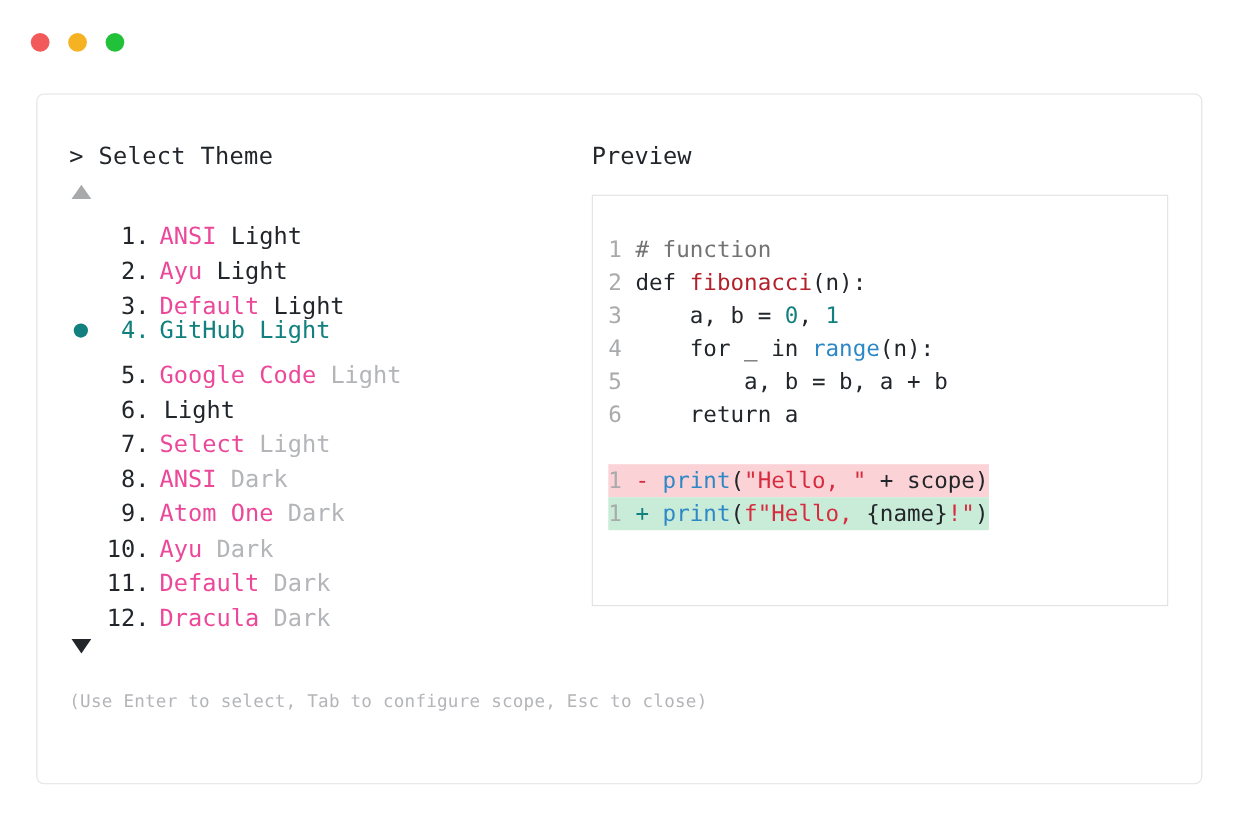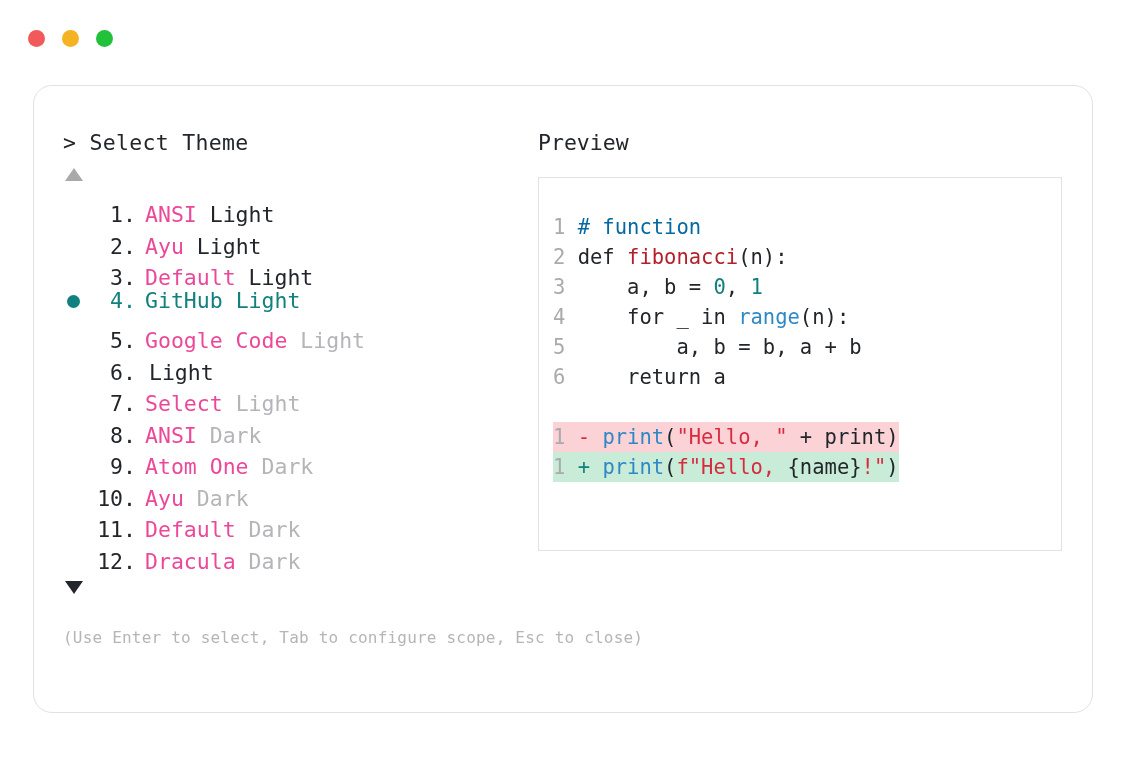--- a/index.html
+++ b/index.html
@@ -36,21 +36,21 @@
 
   
   .card {
     position: absolute;
     left: 33px;
     top: 85px;
     width: 1060px;
     height: 628px;
     box-sizing: border-box;
     border: 1.3px solid #e2e2e4;
-    border-radius: 19px;
+    border-radius: 7px;
     background: #ffffff;
   }
 
   .card-inner {
     position: absolute;
     left: 0; top: 0; right: 0; bottom: 0;
   }
 
   
   .left-col {
@@ -163,21 +163,21 @@
     padding: 34px 0 0 14px;
   }
   .code-line {
     font-size: 20.5px;
     line-height: 30px;
     height: 30px;
     white-space: pre;
     color: #22262b;
   }
   .ln { color: #a9aaac; }
-  .c-comment { color: #0369a1; }
+  .c-comment { color: #737373; }
   .c-func    { color: #b4202a; }
   .c-num     { color: #12807e; }
   .c-builtin { color: #2f88c6; }
   .c-str     { color: #d72b3f; }
   .c-kw      { color: #22262b; text-align: right; }
   .blank-line { height: 30px; }
 
   .diff-line {
     font-size: 20.5px;
     line-height: 30px;
@@ -232,20 +232,20 @@
       <div class="preview-label">Preview</div>
       <div class="preview-box">
         <div id="code-body">
             <div class="code-line"><span class="ln">1</span><span class="c-comment"> # function</span></div>
             <div class="code-line"><span class="ln">2</span><span class="c-kw"> def </span><span class="c-func">fibonacci</span><span class="c-kw">(n):</span></div>
             <div class="code-line"><span class="ln">3</span><span class="c-kw">     a, b = </span><span class="c-num">0</span><span class="c-kw">, </span><span class="c-num">1</span></div>
             <div class="code-line"><span class="ln">4</span><span class="c-kw">     for _ in </span><span class="c-builtin">range</span><span class="c-kw">(n):</span></div>
             <div class="code-line"><span class="ln">5</span><span class="c-kw">         a, b = b, a + b</span></div>
             <div class="code-line"><span class="ln">6</span><span class="c-kw">     return a</span></div>
             <div class="blank-line"></div>
-            <div class="diff-wrap"><span class="diff-line diff-del"><span class="ln">1</span><span class="marker-del"> -</span><span class="c-kw"> </span><span class="c-builtin">print</span><span class="c-kw">(</span><span class="c-str">"Hello, "</span><span class="c-kw"> + print)</span></span></div>
+            <div class="diff-wrap"><span class="diff-line diff-del"><span class="ln">1</span><span class="marker-del"> -</span><span class="c-kw"> </span><span class="c-builtin">print</span><span class="c-kw">(</span><span class="c-str">"Hello, "</span><span class="c-kw"> + scope)</span></span></div>
             <div class="diff-wrap"><span class="diff-line diff-add"><span class="ln">1</span><span class="marker-add"> +</span><span class="c-kw"> </span><span class="c-builtin">print</span><span class="c-kw">(</span><span class="c-str">f"Hello, </span><span class="c-kw">{name}</span><span class="c-str">!"</span><span class="c-kw">)</span></span></div>
           </div>
       </div>
     </div>
 
   </div>
 </div>
 
 </body></html>

